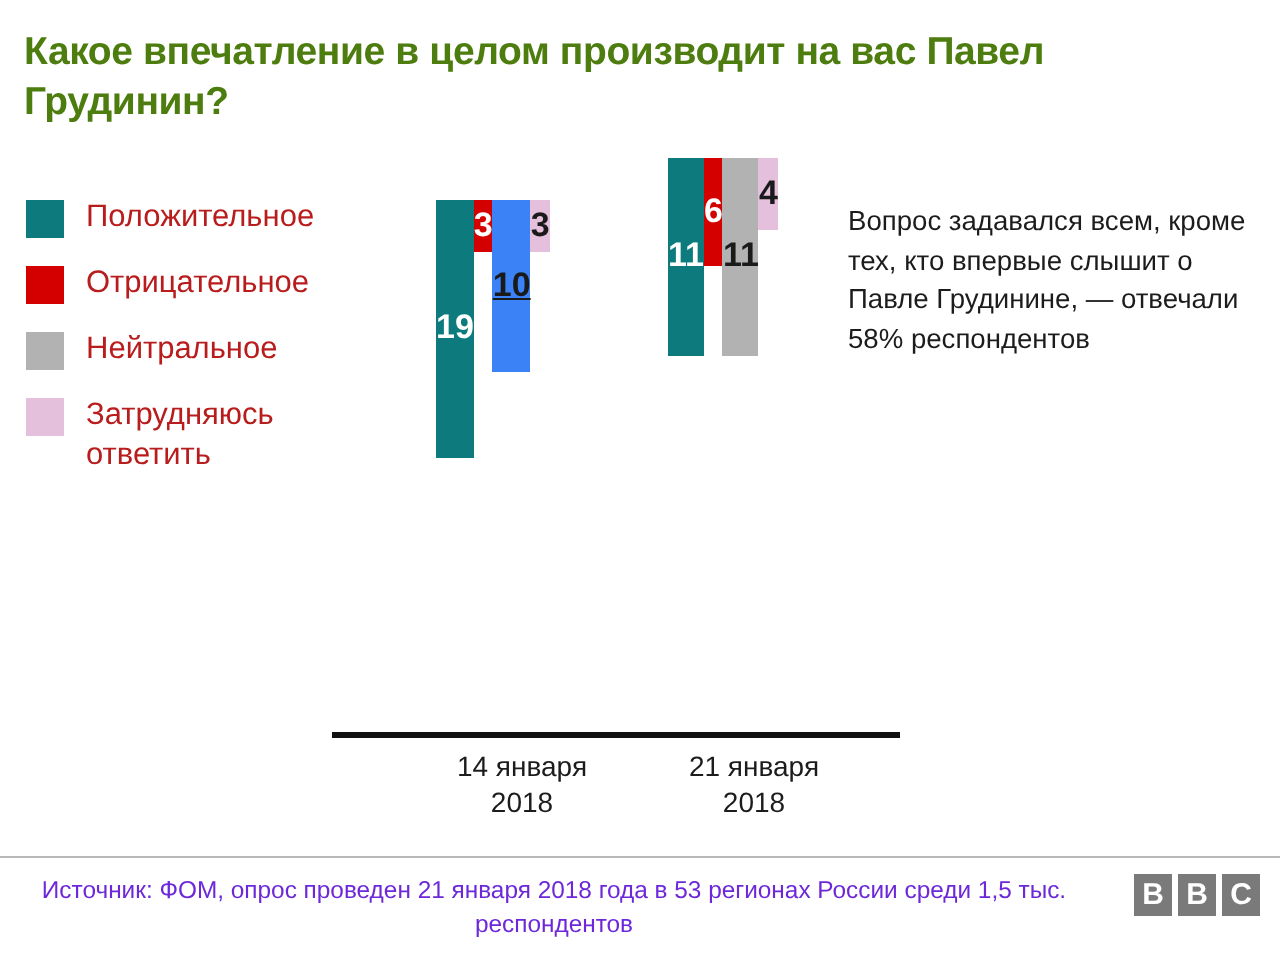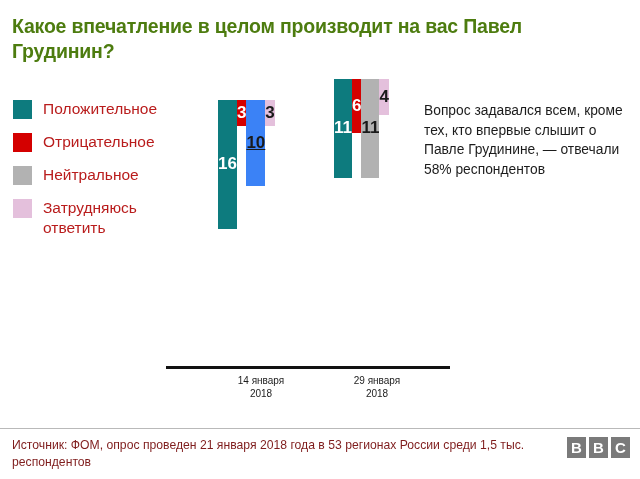--- a/index.html
+++ b/index.html
@@ -85,21 +85,21 @@
     box-sizing: border-box;
   }
   .seg-light-text { color: #ffffff; }
   .seg-dark-text  { color: #1a1a1a; }
 
   .bar-xlabel {
     position: absolute;
     top: 374px;
     width: 130px;
     text-align: center;
-    font-size: 10px;
+    font-size: 14px;
     line-height: 1.3;
     color: #1c1c1c;
   }
 
   
   #side-note {
     position: absolute;
     left: 424px;
     top: 101px;
     width: 210px;
@@ -117,21 +117,22 @@
     height: 1px;
     background: #b9b9b9;
   }
   #footer-source {
     position: absolute;
     left: 12px;
     top: 437px;
     width: 530px;
     font-size: 12.2px;
     line-height: 1.42;
-    color: #7f1d1d;
+    color: #6d28d9;
+    text-align: center;
   }
   #bbc-logo {
     position: absolute;
     right: 10px;
     top: 437px;
     display: flex;
     gap: 3px;
   }
   .bbc-block {
     width: 19px;
@@ -167,21 +168,21 @@
     <div class="legend-item">
       <span class="legend-swatch" style="background: rgb(228, 192, 220);"></span>
       <span class="legend-label">Затрудняюсь ответить</span>
     </div>
   </div>
 
 <div id="plot">
   <div id="axis-line"></div>
 <div class="bar" style="left: 218px; width: 86px; top: 100px; height: 266px;">
       <div class="bar-segment seg-light-text" style="background: rgb(13, 123, 126); height: 128.71px; color: rgb(255, 255, 255);">
-        <span>16</span>
+        <span>19</span>
       </div>
       <div class="bar-segment seg-light-text" style="background: rgb(212, 0, 0); height: 25.7419px; color: rgb(255, 255, 255);">
         <span>3</span>
       </div>
       <div class="bar-segment seg-dark-text" style="background: #3b82f6; height: 85.8065px; color: rgb(26, 26, 26); text-decoration: underline;">
         <span>10</span>
       </div>
       <div class="bar-segment seg-dark-text" style="background: rgb(228, 192, 220); height: 25.7419px; color: rgb(26, 26, 26);">
         <span>3</span>
       </div>
@@ -198,21 +199,21 @@
         <span>6</span>
       </div>
       <div class="bar-segment seg-dark-text" style="background: rgb(178, 178, 178); height: 98.6562px; color: rgb(26, 26, 26);">
         <span>11</span>
       </div>
       <div class="bar-segment seg-dark-text" style="background: rgb(228, 192, 220); height: 35.875px; color: rgb(26, 26, 26);">
         <span>4</span>
       </div>
     </div>
     <div class="bar-xlabel" style="left: 312px;">
-      <div>29 января</div>
+      <div>21 января</div>
       <div>2018</div>
     </div>
   </div>
 
 <div id="side-note">Вопрос задавался всем, кроме тех, кто впервые слышит о Павле Грудинине, — отвечали 58% респондентов</div>
 
 <div id="footer-divider"></div>
 <div id="footer-source">Источник: ФОМ, опрос проведен 21 января 2018 года в 53 регионах России среди 1,5 тыс. респондентов</div>
 <div id="bbc-logo">
     <span class="bbc-block">B</span>

